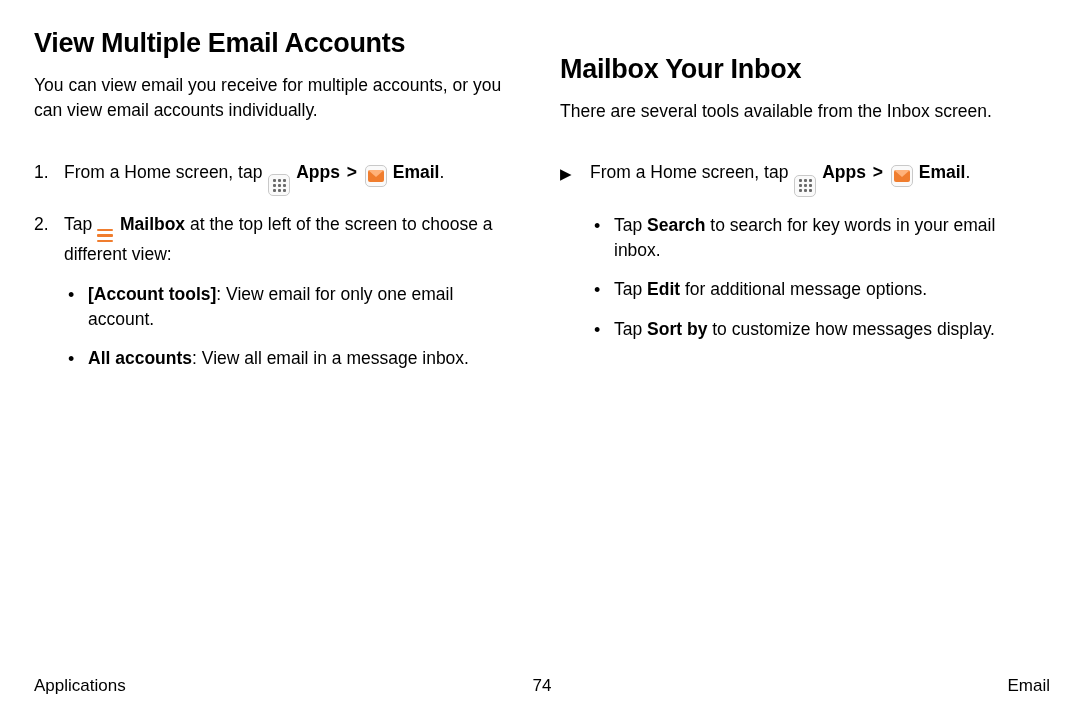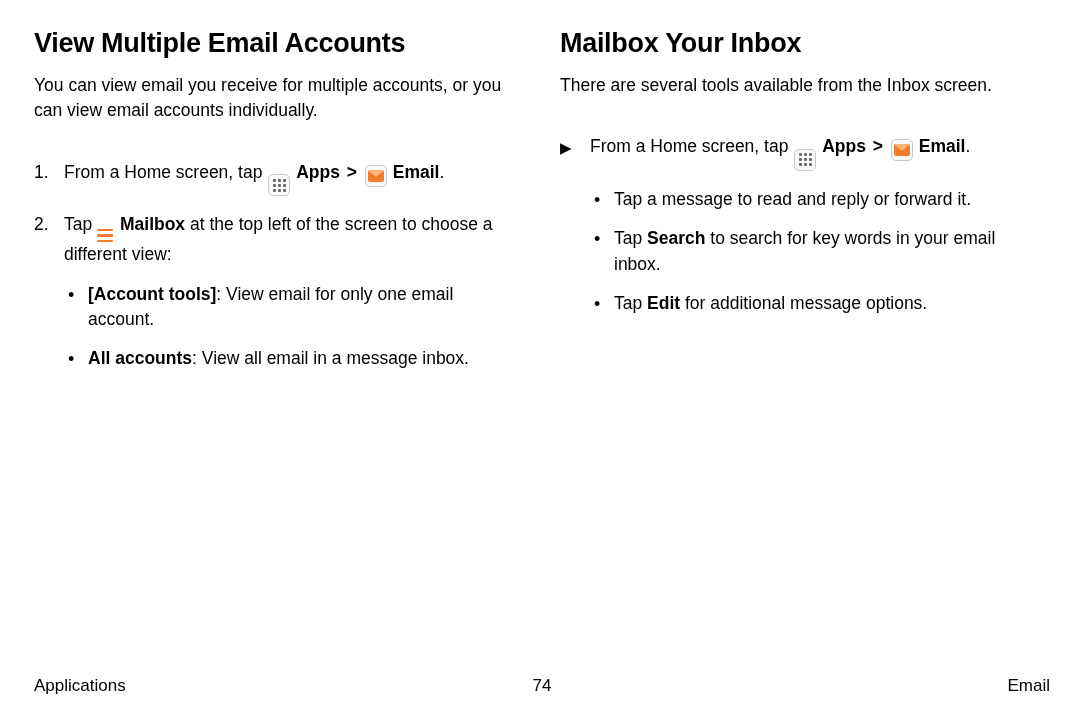--- a/index.html
+++ b/index.html
@@ -8,20 +8,21 @@
     height: 720px;
     font-family: -apple-system, BlinkMacSystemFont, "Segoe UI", Arial, sans-serif;
     color: #000;
     background: #fff;
     position: relative;
     padding: 28px 34px 0 34px;
   }
   .columns {
     display: flex;
     gap: 40px;
+    align-items: center;
   }
   .col {
     width: 50%;
   }
   h2 {
     font-size: 27px;
     font-weight: 800;
     margin-bottom: 14px;
     letter-spacing: -0.3px;
   }
@@ -227,26 +228,28 @@
             </span>
         </span>
         <b>Apps</b>
         <span class="chev">&gt;</span>
         <span class="icon-box">
             <span class="email-env"></span>
           </span>
         <b>Email</b><span>.</span>
 
         <ul class="sub">
-          <li>Tap a message to read and reply or forward it.</li>
           <li>
             <span>Tap </span><b>Search</b><span> to search for key words in your email inbox.</span>
           </li>
           <li>
             <span>Tap </span><b>Edit</b><span> for additional message options.</span>
+          </li>
+          <li>
+            <span>Tap </span><b>Sort by</b><span> to customize how messages display.</span>
           </li>
         </ul>
       </div>
     </div>
   </div>
 </div>
 
 <div class="footer">
   <span>Applications</span>
   <span class="center">74</span>

